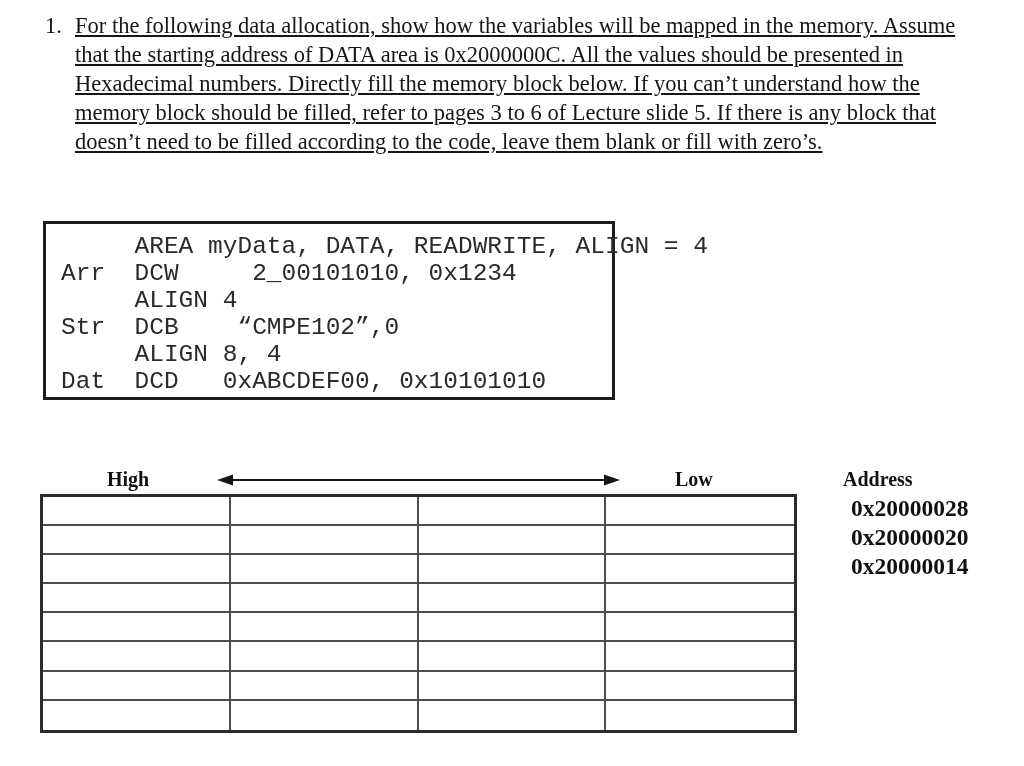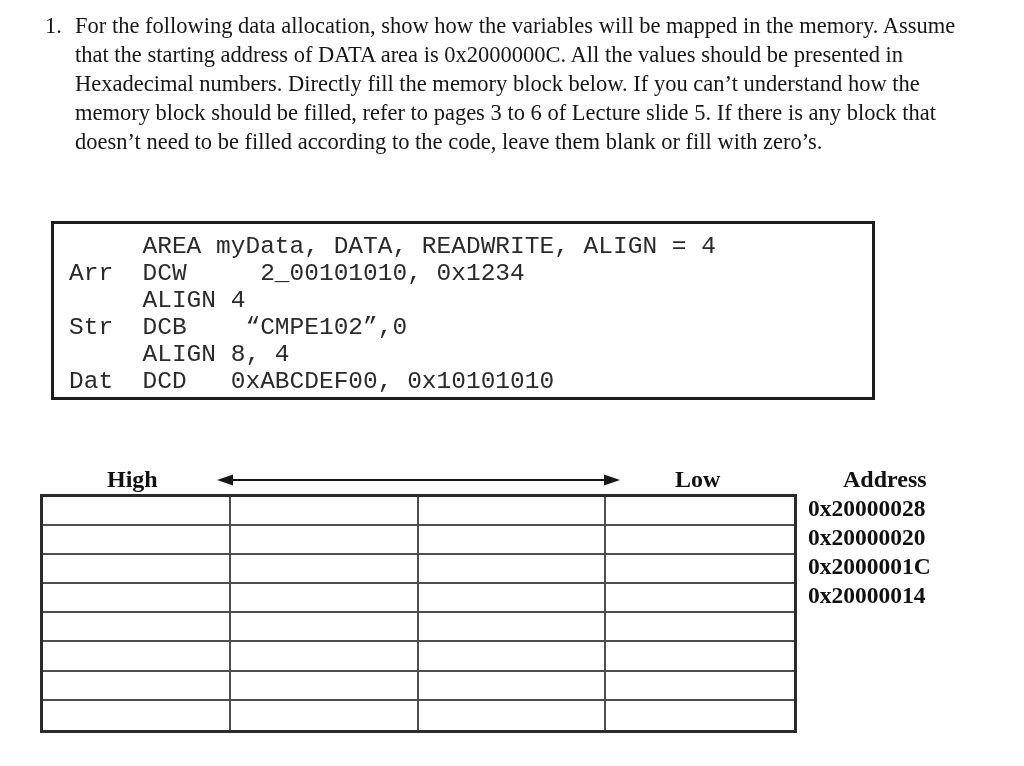--- a/index.html
+++ b/index.html
@@ -4,34 +4,34 @@
 <style>
   html,body { margin:0; padding:0; background:#ffffff; }
   .page {
     position:relative; width:1024px; height:766px; background:#ffffff;
     font-family:"Liberation Serif", serif; color:#161616; overflow:hidden;
   }
 
   
   .question { position:absolute; left:45px; top:11px; width:950px; display:flex; }
   .qnum  { flex:none; width:30px; font-size:22.5px; line-height:29px; }
-  .qtext { width:916px; font-size:22.5px; line-height:29px; }
+  .qtext { width:916px; font-size:22.5px; line-height:29px;text-decoration:underline; }
 
   
   .code-box {
-    position:absolute; left:51px; top:221px; width:824px; height:179px;
+    position:absolute; left:43px; top:221px; width:572px; height:179px;
     box-sizing:border-box; border:3px solid #1c1c1c;
     margin:0; padding:9px 0 0 15px;
     font-family:"Liberation Mono", monospace; font-size:24.5px; line-height:27px;
     white-space:pre; color:#2a2a2a;
   }
 
   
   .diag-label {
-    position:absolute; font-weight:bold; font-size:24px; line-height:26px;
+    position:absolute; font-weight:bold; font-size:20px; line-height:26px;
     color:#111111; white-space:nowrap;
   }
   .high-label { left:107px; top:466px; }
   .low-label  { left:675px; top:466px; }
   .addr-header{ left:843px; top:466px;text-align:center; }
   .arrow-svg  { position:absolute; left:217px; top:472px; }
 
   
   .mem-table {
     position:absolute; left:40px; top:494px; width:757px;
@@ -41,21 +41,21 @@
   .mem-cell {
     height:29.1px; box-sizing:border-box;
     border-right:2px solid #4e4e4e; border-bottom:2px solid #4e4e4e;
     font-family:"Liberation Mono", monospace; font-size:18px;
     display:flex; align-items:center; justify-content:center; color:#222;
   }
   .mem-cell.last-col { border-right:none; }
   .mem-cell.last-row { border-bottom:none; }
 
   
-  .addr-col { position:absolute; left:808px; top:494px; }
+  .addr-col { position:absolute; left:851px; top:494px; }
   .addr-row {
     height:29.1px; display:flex; align-items:center;
     font-weight:bold; font-size:23.5px; color:#101010; white-space:nowrap;
   }
 </style>
 </head>
 <body>
 
 <div class="page">
 
@@ -114,17 +114,16 @@
       <div class="mem-cell last-col"></div>
       <div class="mem-cell last-row"></div>
       <div class="mem-cell last-row"></div>
       <div class="mem-cell last-row"></div>
       <div class="mem-cell last-col last-row"></div>
     </div>
 
   <div class="addr-col" id="addr-col">
       <div class="addr-row">0x20000028</div>
       <div class="addr-row">0x20000020</div>
-      <div class="addr-row">0x2000001C</div>
       <div class="addr-row">0x20000014</div>
     </div>
 
 </div>
 
 </body></html>

